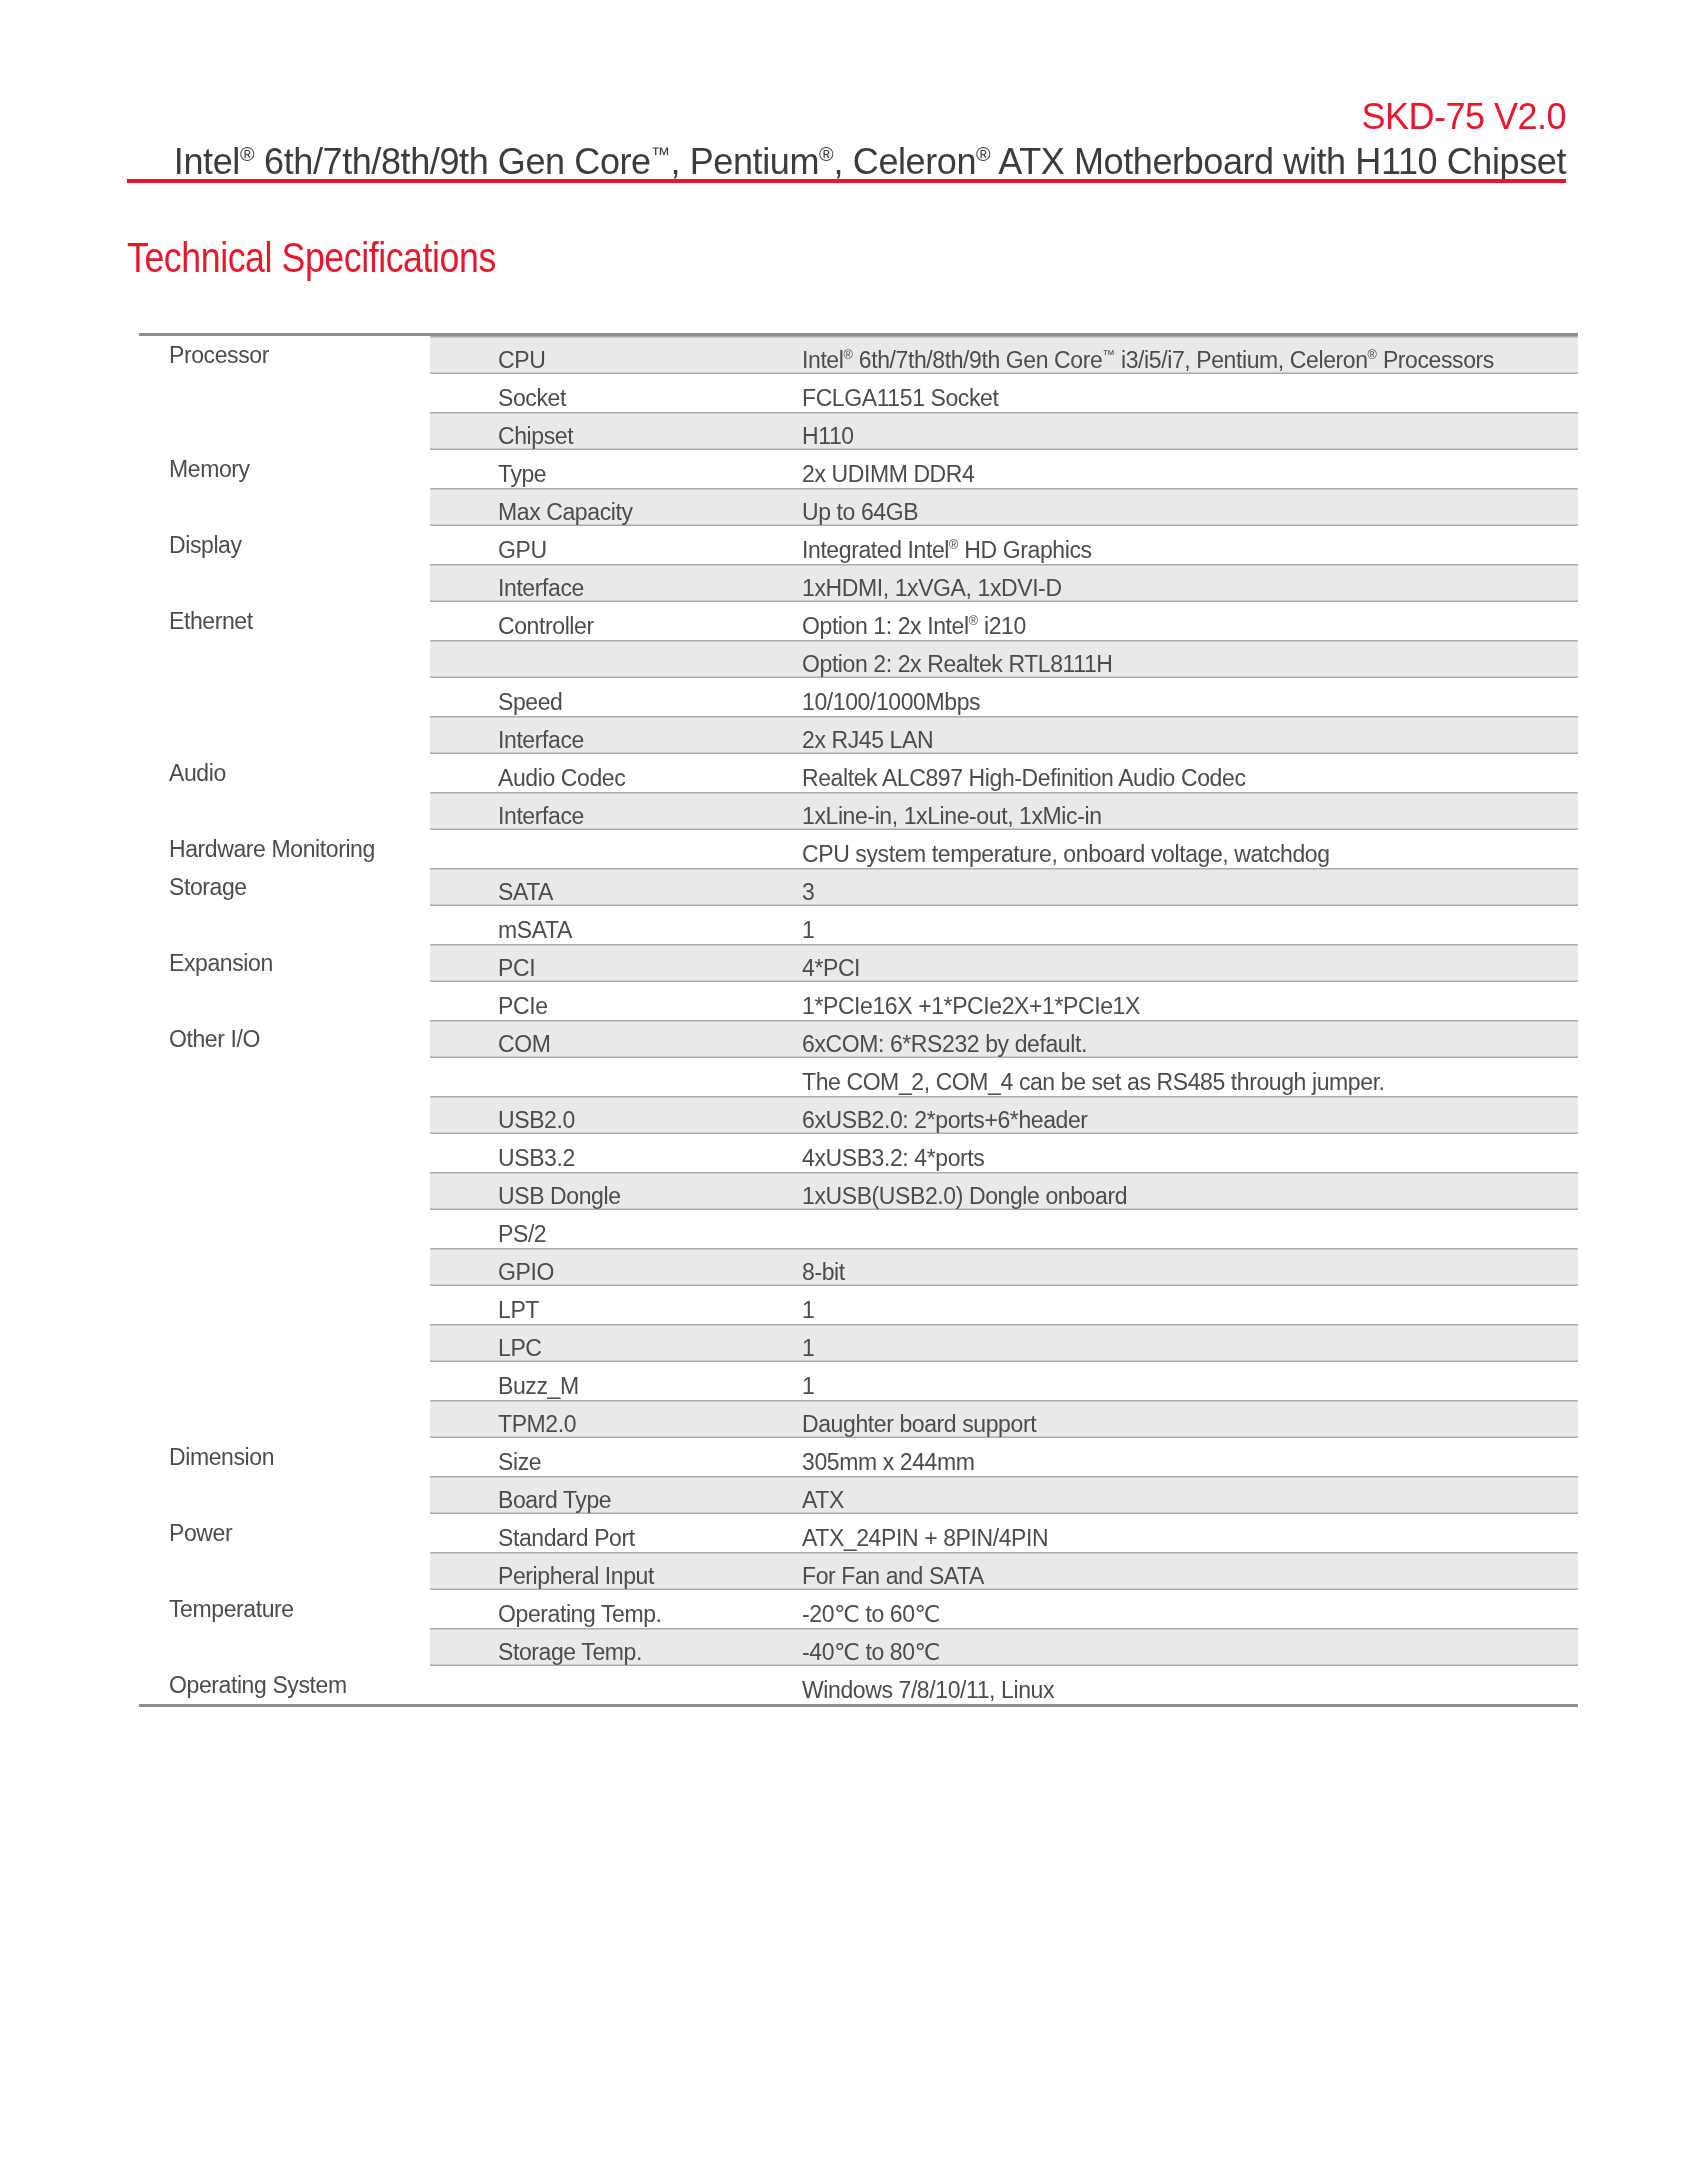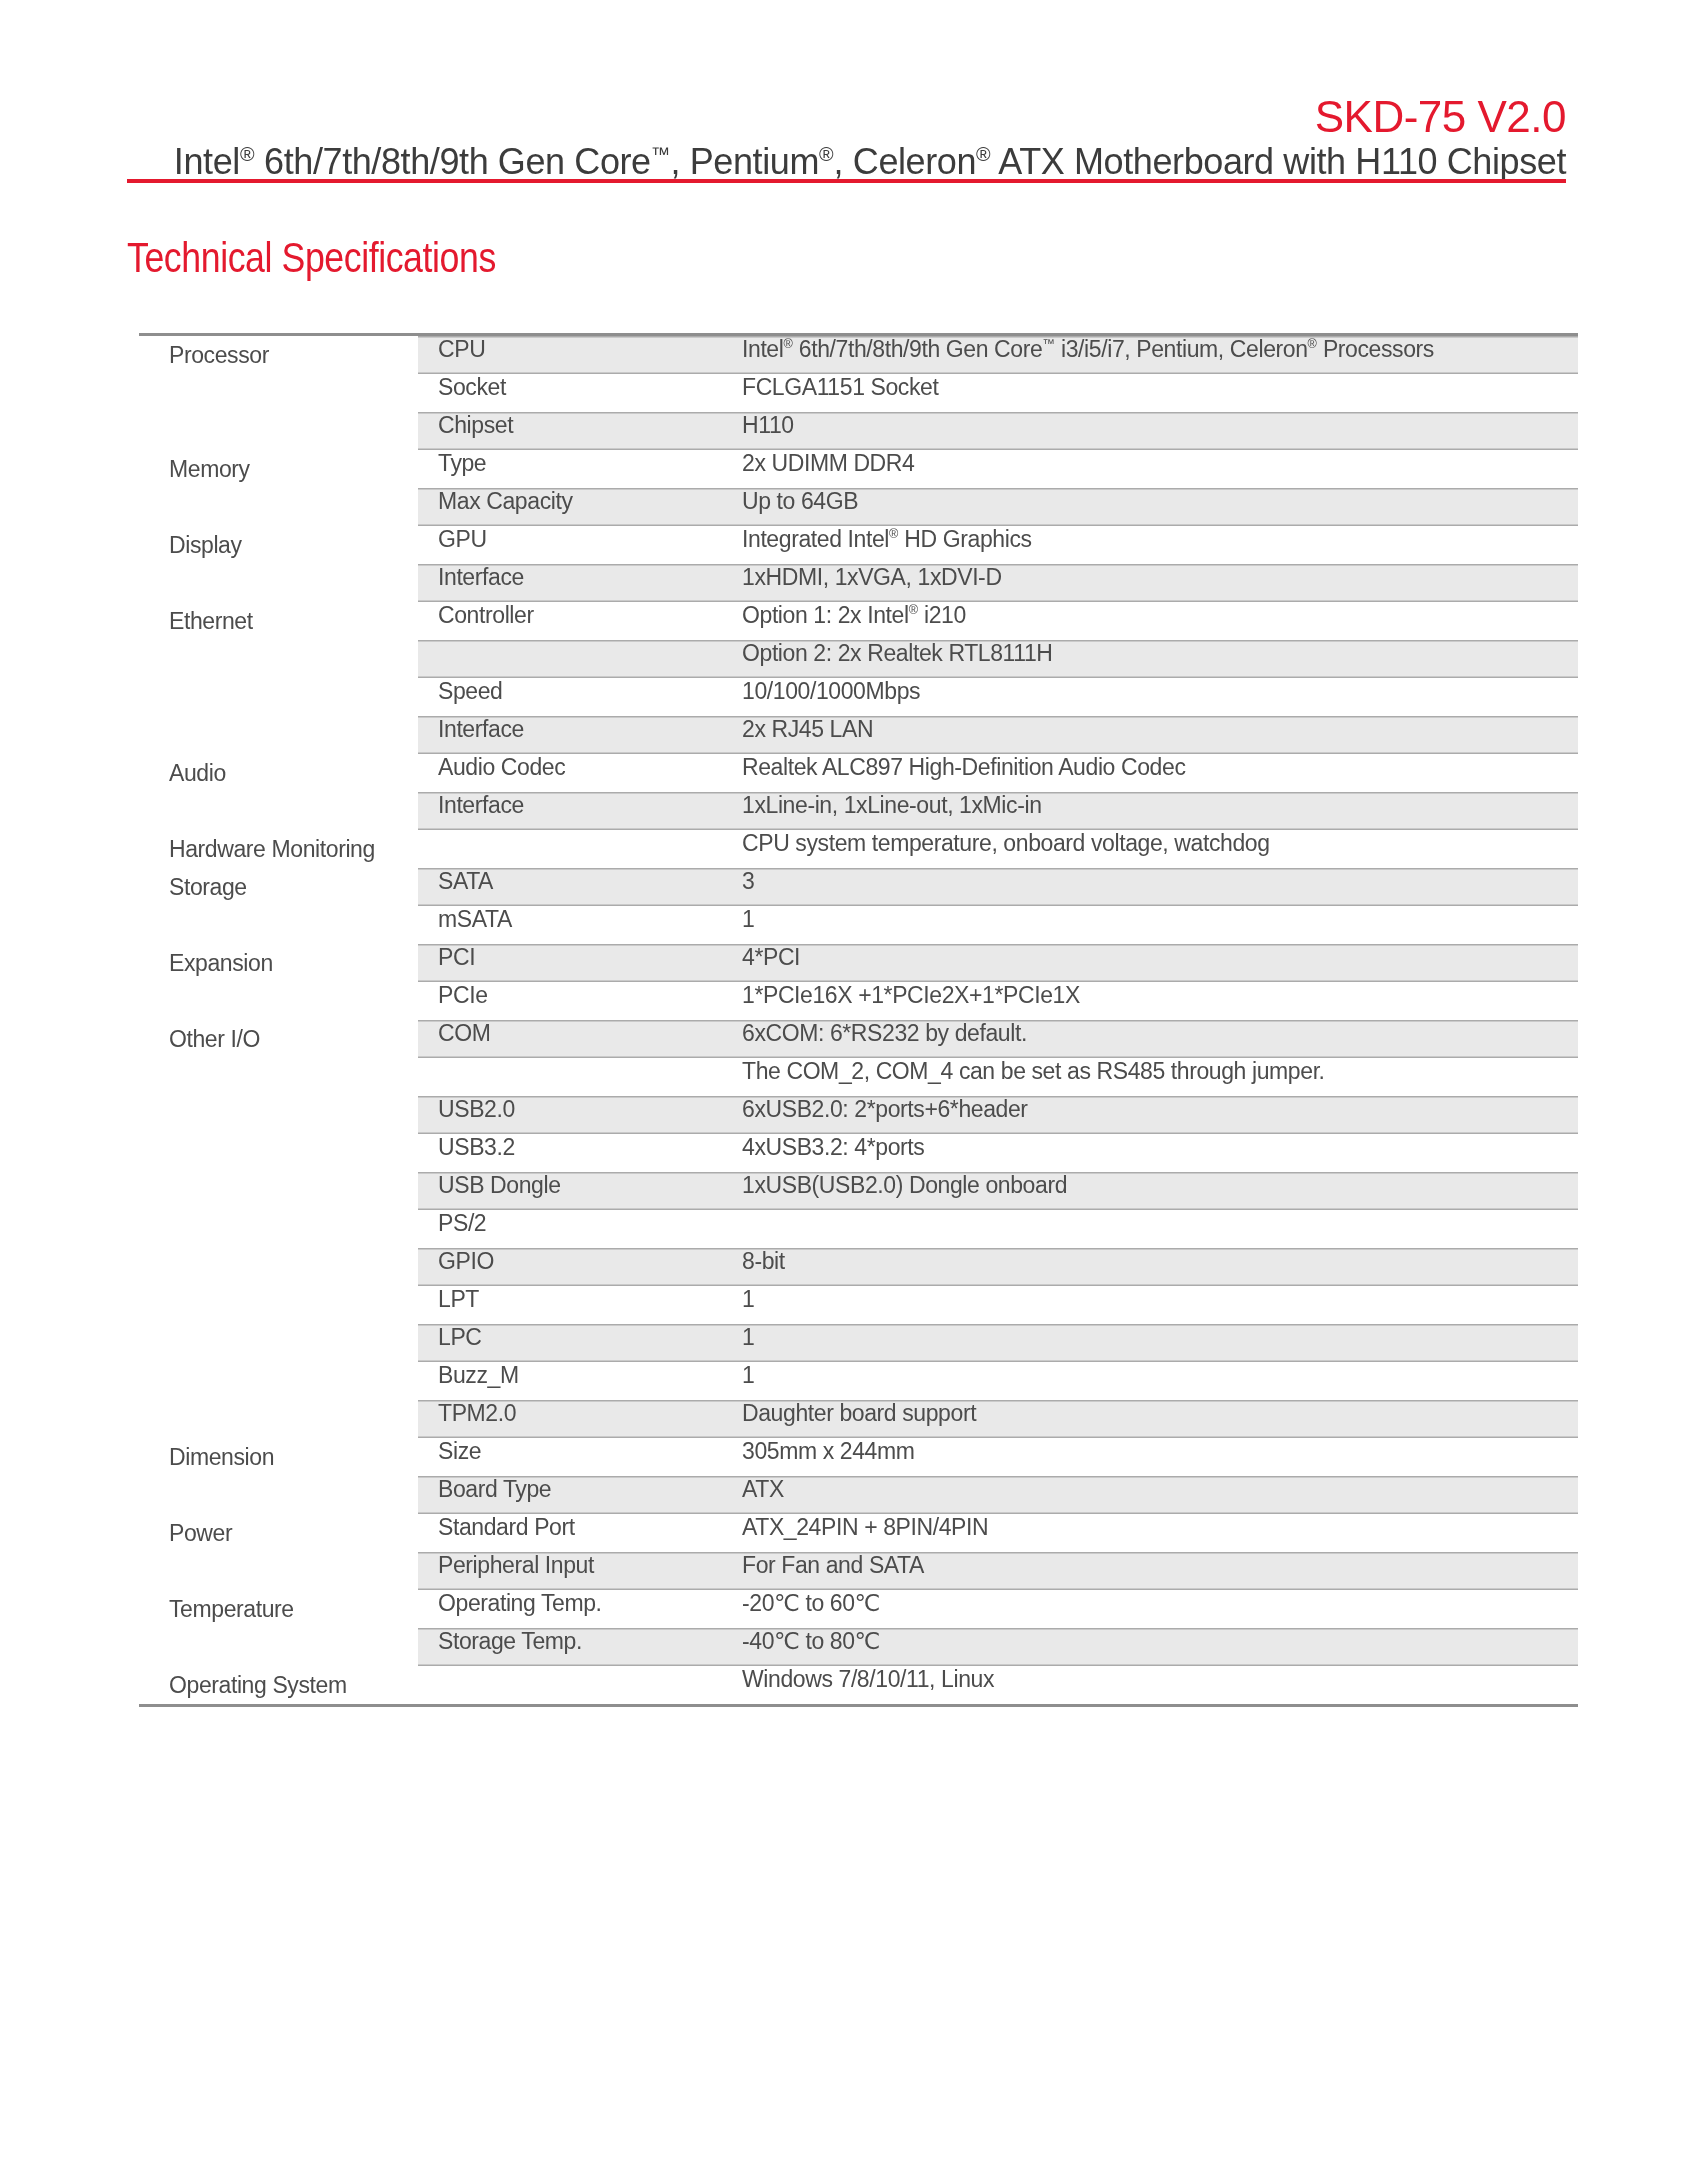--- a/index.html
+++ b/index.html
@@ -13,21 +13,21 @@
   *{margin:0;padding:0;box-sizing:border-box;}
   html,body{background:#ffffff;}
   body{
     width:1683px;height:2178px;position:relative;overflow:hidden;
     font-family:"Liberation Sans","DejaVu Sans",sans-serif;
     -webkit-font-smoothing:antialiased;
   }
   .content{position:absolute;left:127px;top:0;width:1439px;}
   .doc-header{position:absolute;left:0;top:97px;width:100%;text-align:right;}
   .product-code{
-    font-size:44px;font-weight:500;color:var(--accent-red);
+    font-size:36px;font-weight:500;color:var(--accent-red);
     line-height:40px;letter-spacing:-0.5px;
   }
   .subtitle{
     font-size:36px;font-weight:400;color:var(--text-dark);
     line-height:34px;margin-top:8px;letter-spacing:-0.4px;
   }
   .red-rule{
     position:absolute;left:0;top:179px;width:100%;height:4px;
     background:var(--accent-red);
   }
@@ -44,22 +44,23 @@
   }
   .spec-row{
     display:flex;align-items:stretch;height:38px;
     font-size:23px;color:var(--text-body);letter-spacing:-0.4px;
   }
   .spec-cat{
     width:279px;flex:0 0 279px;display:flex;align-items:center;
     padding-left:30px;white-space:nowrap;
   }
   .spec-band{
-    flex:1;display:flex;align-items:flex-start;padding-left:20px;
+    flex:1;display:flex;align-items:flex-end;padding-left:68px;
     white-space:nowrap;
+    margin-left:12px;
   }
   .spec-row.shaded .spec-band{
     background:var(--row-shade);
     box-shadow:inset 0 1.5px 0 var(--row-line), inset 0 -1.5px 0 var(--row-line);
   }
   .spec-label{width:304px;flex:0 0 304px;white-space:nowrap;}
   .spec-value{flex:1;white-space:nowrap;}
   sup{font-size:55%;line-height:0;vertical-align:super;letter-spacing:0;}
 </style>
 </head>

